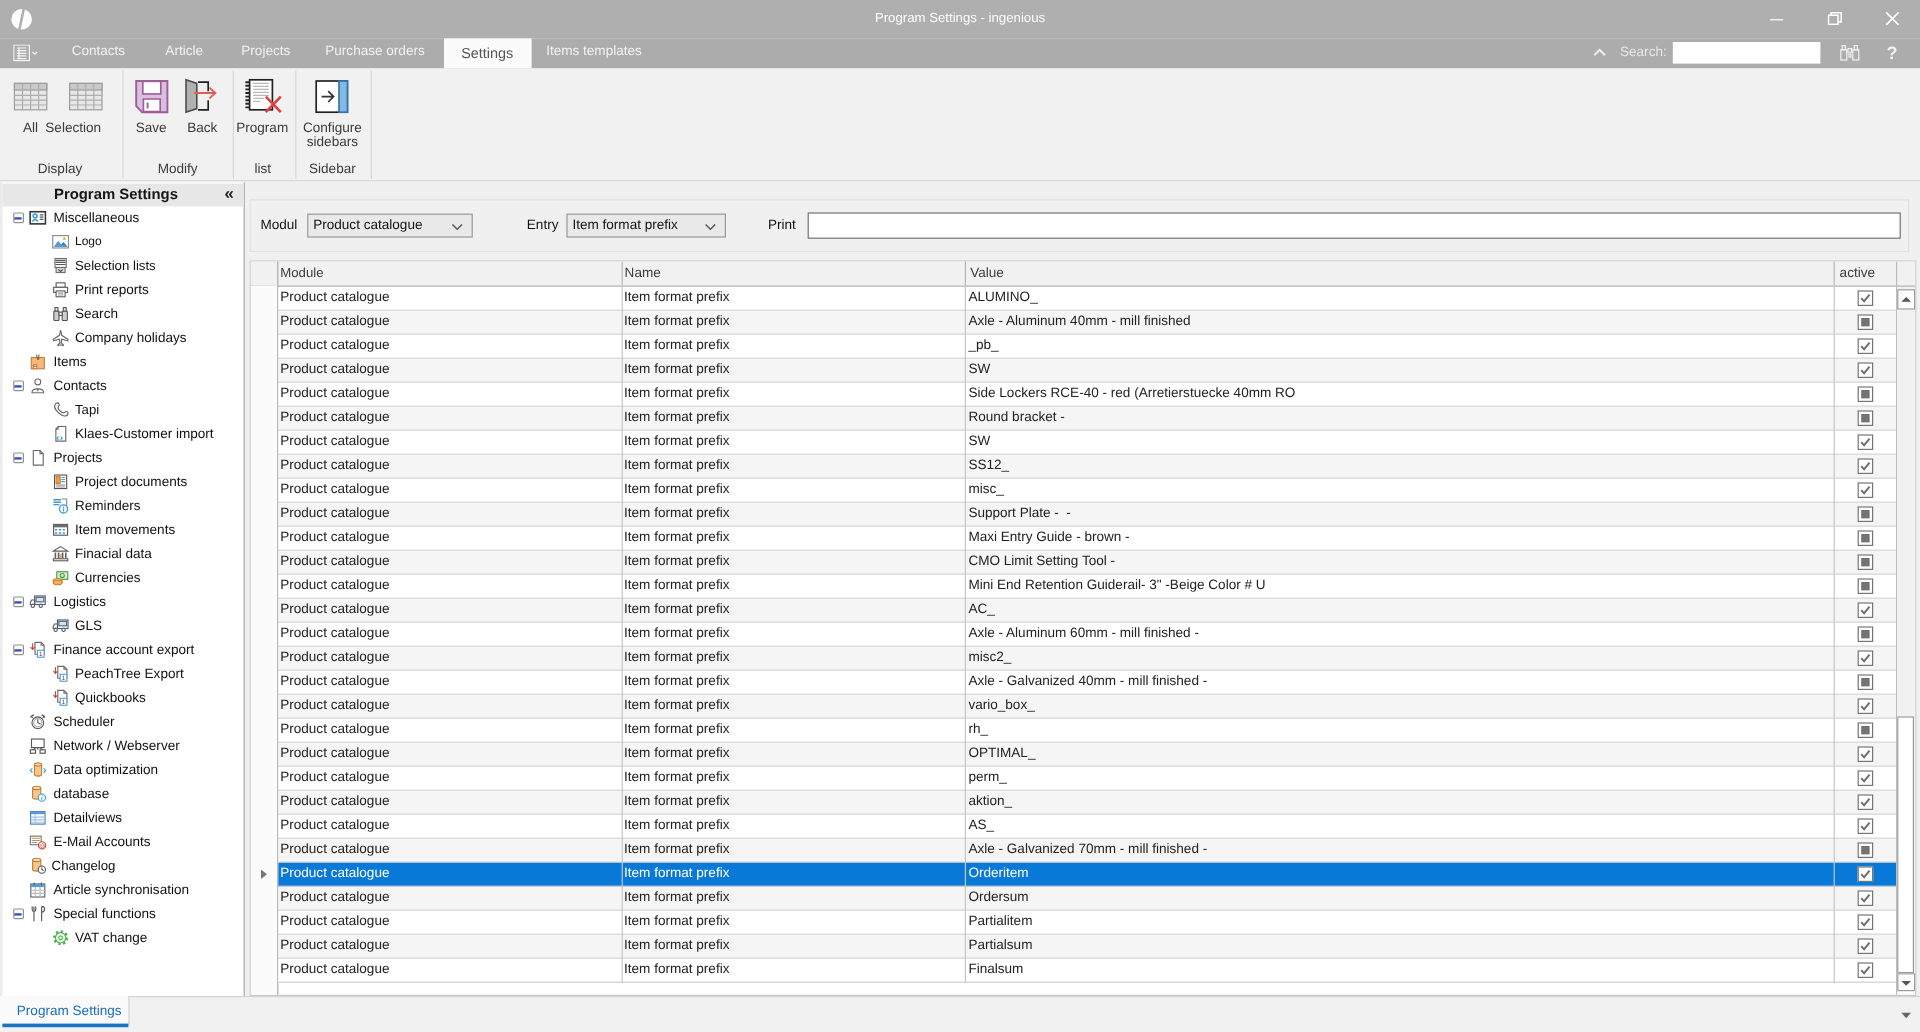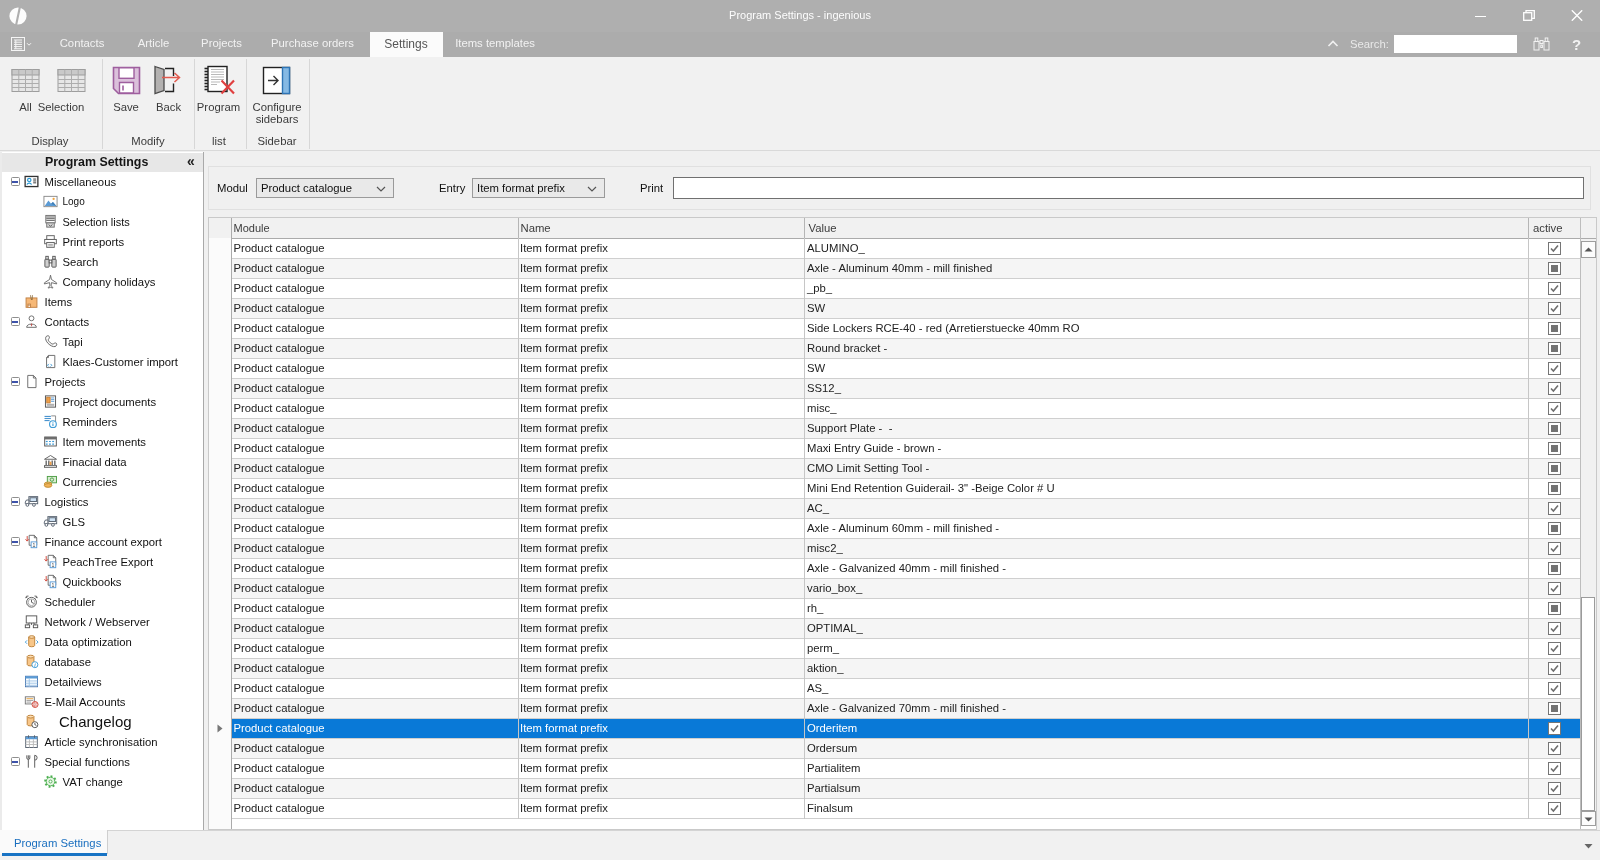--- a/index.html
+++ b/index.html
@@ -435,21 +435,21 @@
   </div>
 <div class="a" style="left:44.5px;top:692px;height:20px;line-height:20px;font-size:11.3px;color:#111">E-Mail Accounts</div>
 <div class="a" style="left:23.5px;top:712px;width:15px;height:20px">
     <svg width="15" height="15" viewBox="0 0 16 16" style="position:absolute;top:2px">
       <path d="M3.4 2.8 L3.4 11.2 A3.6 1.5 0 0 0 10.6 11.2 L10.6 2.8" fill="#f7c689" stroke="#bd8139"></path>
       <ellipse cx="7" cy="2.8" rx="3.6" ry="1.5" fill="#fbdcb2" stroke="#bd8139"></ellipse>
       <circle cx="11.6" cy="11.4" r="3.2" fill="#fff" stroke="#555"></circle>
       <path d="M11.6 9.6 L11.6 11.4 L13.2 12.2" fill="none" stroke="#555"></path>
     </svg>
   </div>
-<div class="a" style="left:59px;top:712px;height:20px;line-height:20px;font-size:15px;color:#111">Changelog</div>
+<div class="a" style="left:43px;top:712px;height:20px;line-height:20px;font-size:11px;color:#111">Changelog</div>
 <div class="a" style="left:23.5px;top:732px;width:15px;height:20px">
     <svg width="15" height="15" viewBox="0 0 16 16" style="position:absolute;top:2px">
       <rect x="1.8" y="2.8" width="12.4" height="11.6" fill="#fff" stroke="#55606e"></rect>
       <rect x="1.8" y="2.8" width="12.4" height="2.8" fill="#5b9bd5"></rect>
       <line x1="4.8" y1="1.4" x2="4.8" y2="4" stroke="#55606e"></line>
       <line x1="11.2" y1="1.4" x2="11.2" y2="4" stroke="#55606e"></line>
       <line x1="1.8" y1="8.4" x2="14.2" y2="8.4" stroke="#bbb"></line>
       <line x1="1.8" y1="11.2" x2="14.2" y2="11.2" stroke="#bbb"></line>
       <line x1="5.8" y1="5.6" x2="5.8" y2="14.4" stroke="#bbb"></line>
       <line x1="10" y1="5.6" x2="10" y2="14.4" stroke="#bbb"></line>

